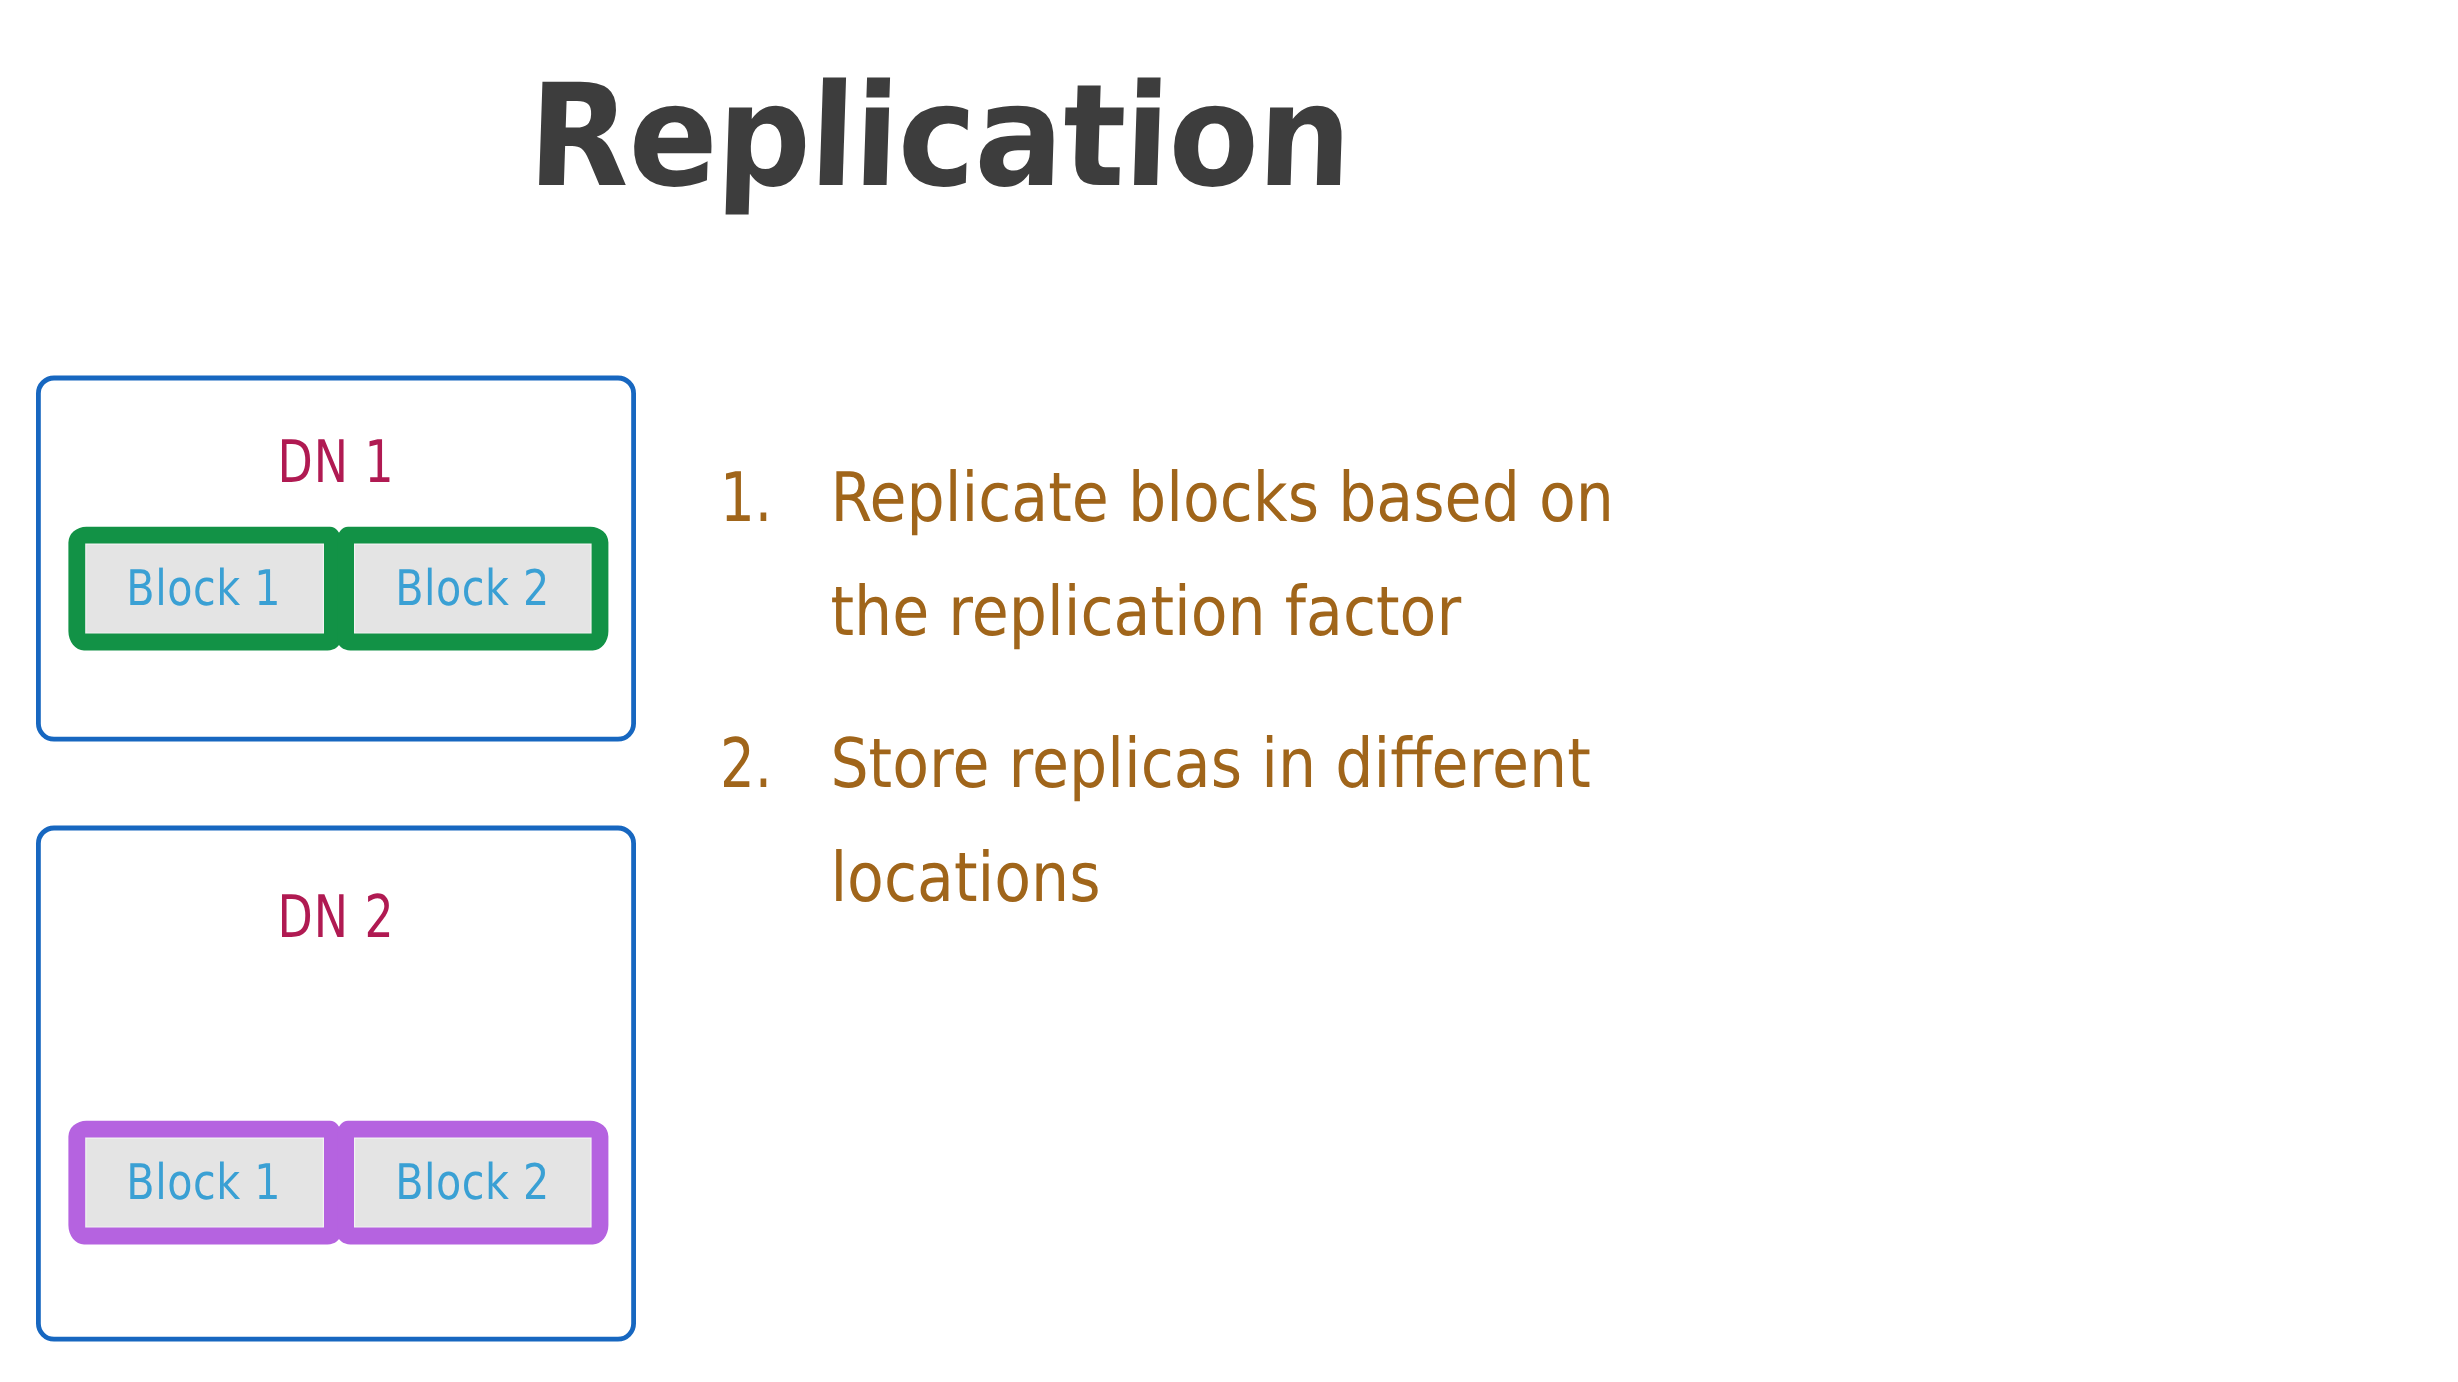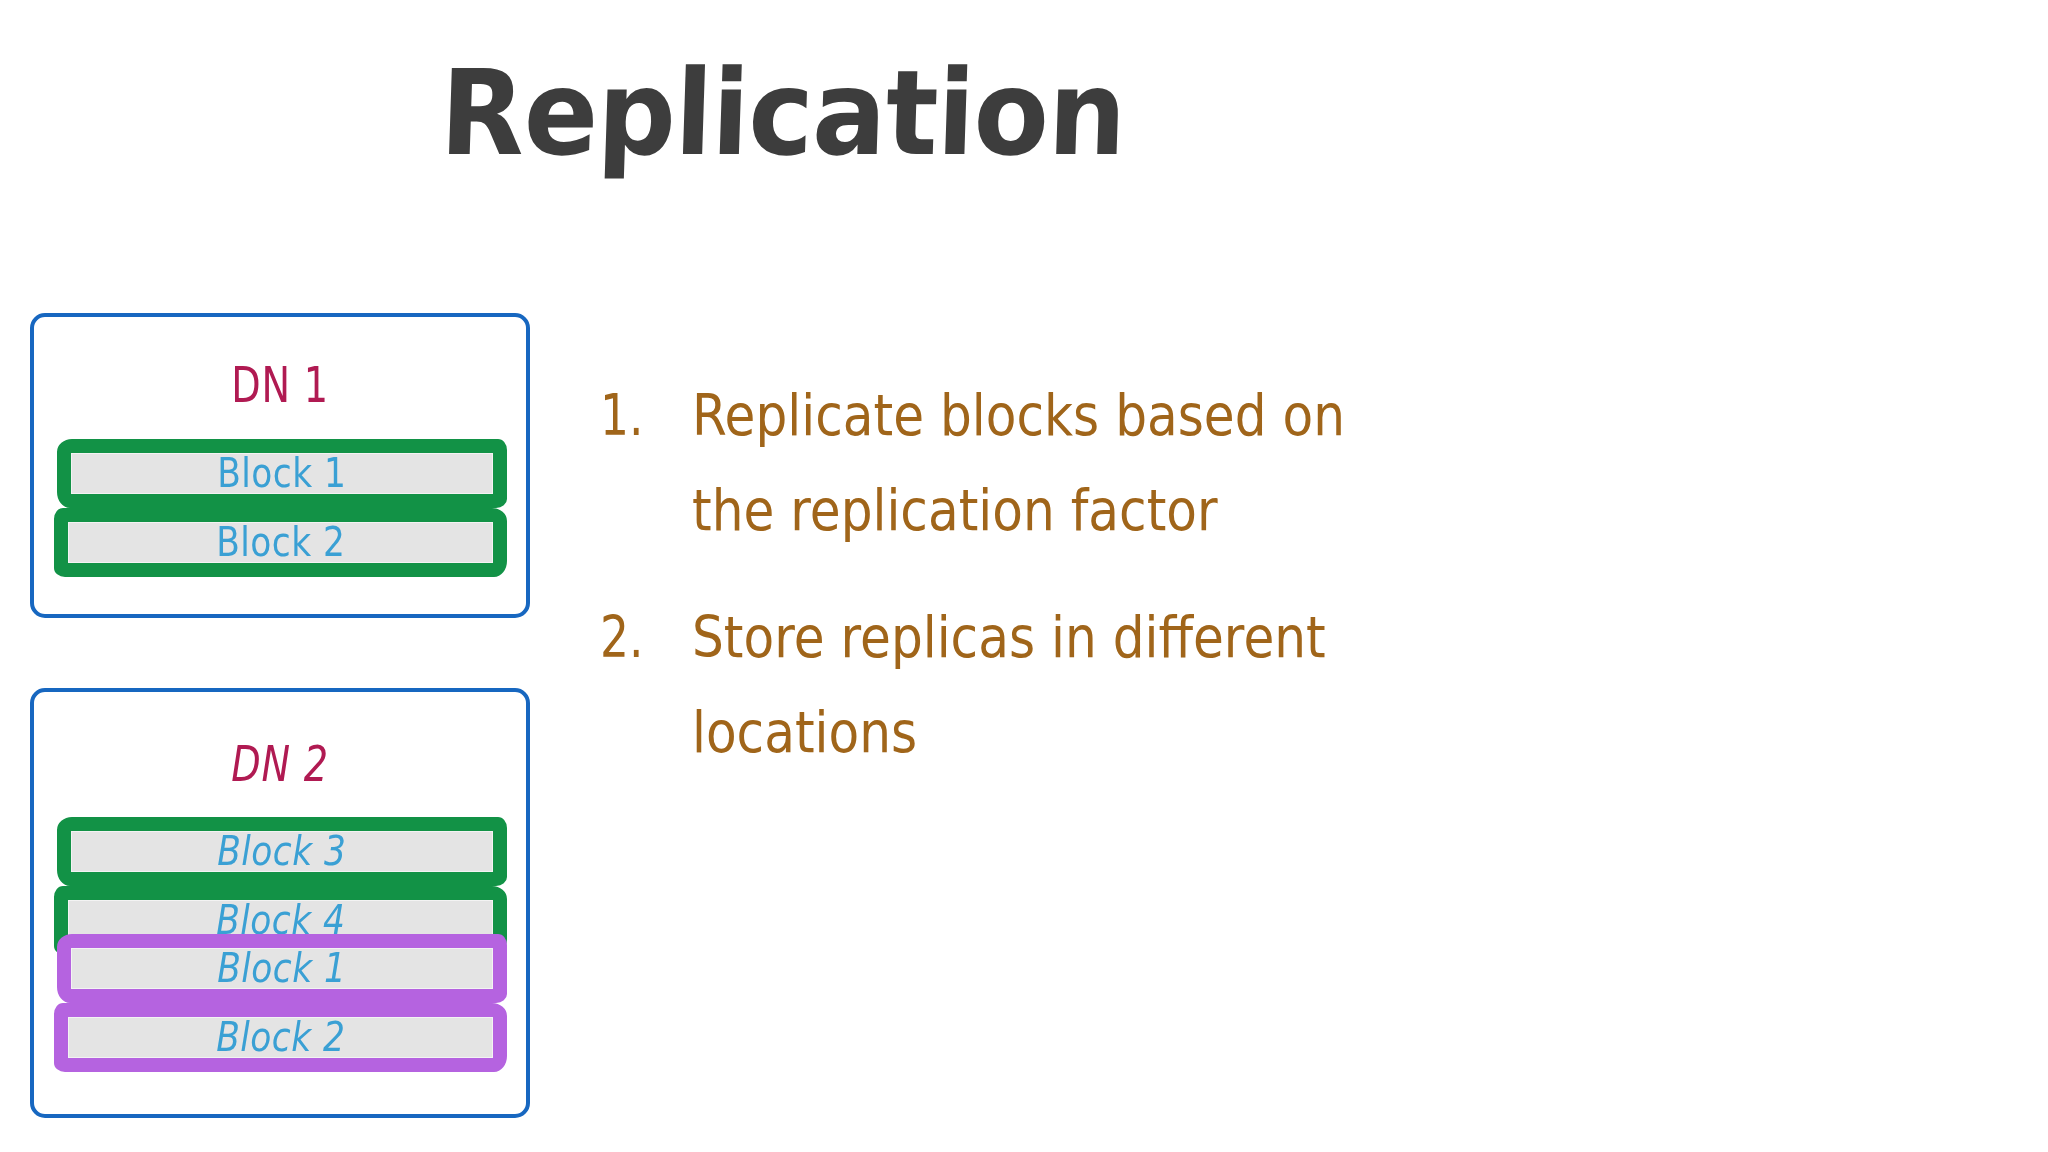--- a/index.html
+++ b/index.html
@@ -46,21 +46,20 @@
     left: 30px;
     top: 313px;
     width: 500px;
     height: 305px;
   }
   #datanode-2 {
     left: 30px;
     top: 688px;
     width: 500px;
     height: 430px;
-    font-style: italic;
   }
 
   .datanode-label {
     position: absolute;
     left: 0;
     width: 100%;
     text-align: center;
     font-family: "DejaVu Sans", sans-serif;
     font-size: 49px;
     line-height: 1;
@@ -69,21 +68,21 @@
     white-space: nowrap;
     letter-spacing: 1px;
   }
   #datanode-1 .datanode-label { top: 44px; }
   #datanode-2 .datanode-label { top: 48px; }
 
   
   .block-row {
     position: absolute;
     display: flex;
-    flex-direction: column;
+    flex-direction: row;
     left: 23px;
     width: 450px;
   }
   #dn1-row-green { top: 122px; }
   #dn2-row-green { top: 125px; }
   #dn2-row-purple { top: 242px; }
 
   .block {
     box-sizing: border-box;
     flex: 1 1 0;
@@ -189,31 +188,20 @@
       <span class="block-label">Block 2</span>
     </div>
 
   </div>
 </div>
 
 <div id="datanode-2" class="datanode">
 
   <div class="datanode-label">DN 2</div>
 
-  <div id="dn2-row-green" class="block-row">
-
-    <div class="block green">
-      <span class="block-label">Block 3</span>
-    </div>
-
-    <div class="block green">
-      <span class="block-label">Block 4</span>
-    </div>
-
-  </div>
 
   <div id="dn2-row-purple" class="block-row">
 
     <div class="block purple">
       <span class="block-label">Block 1</span>
     </div>
 
     <div class="block purple">
       <span class="block-label">Block 2</span>
     </div>

